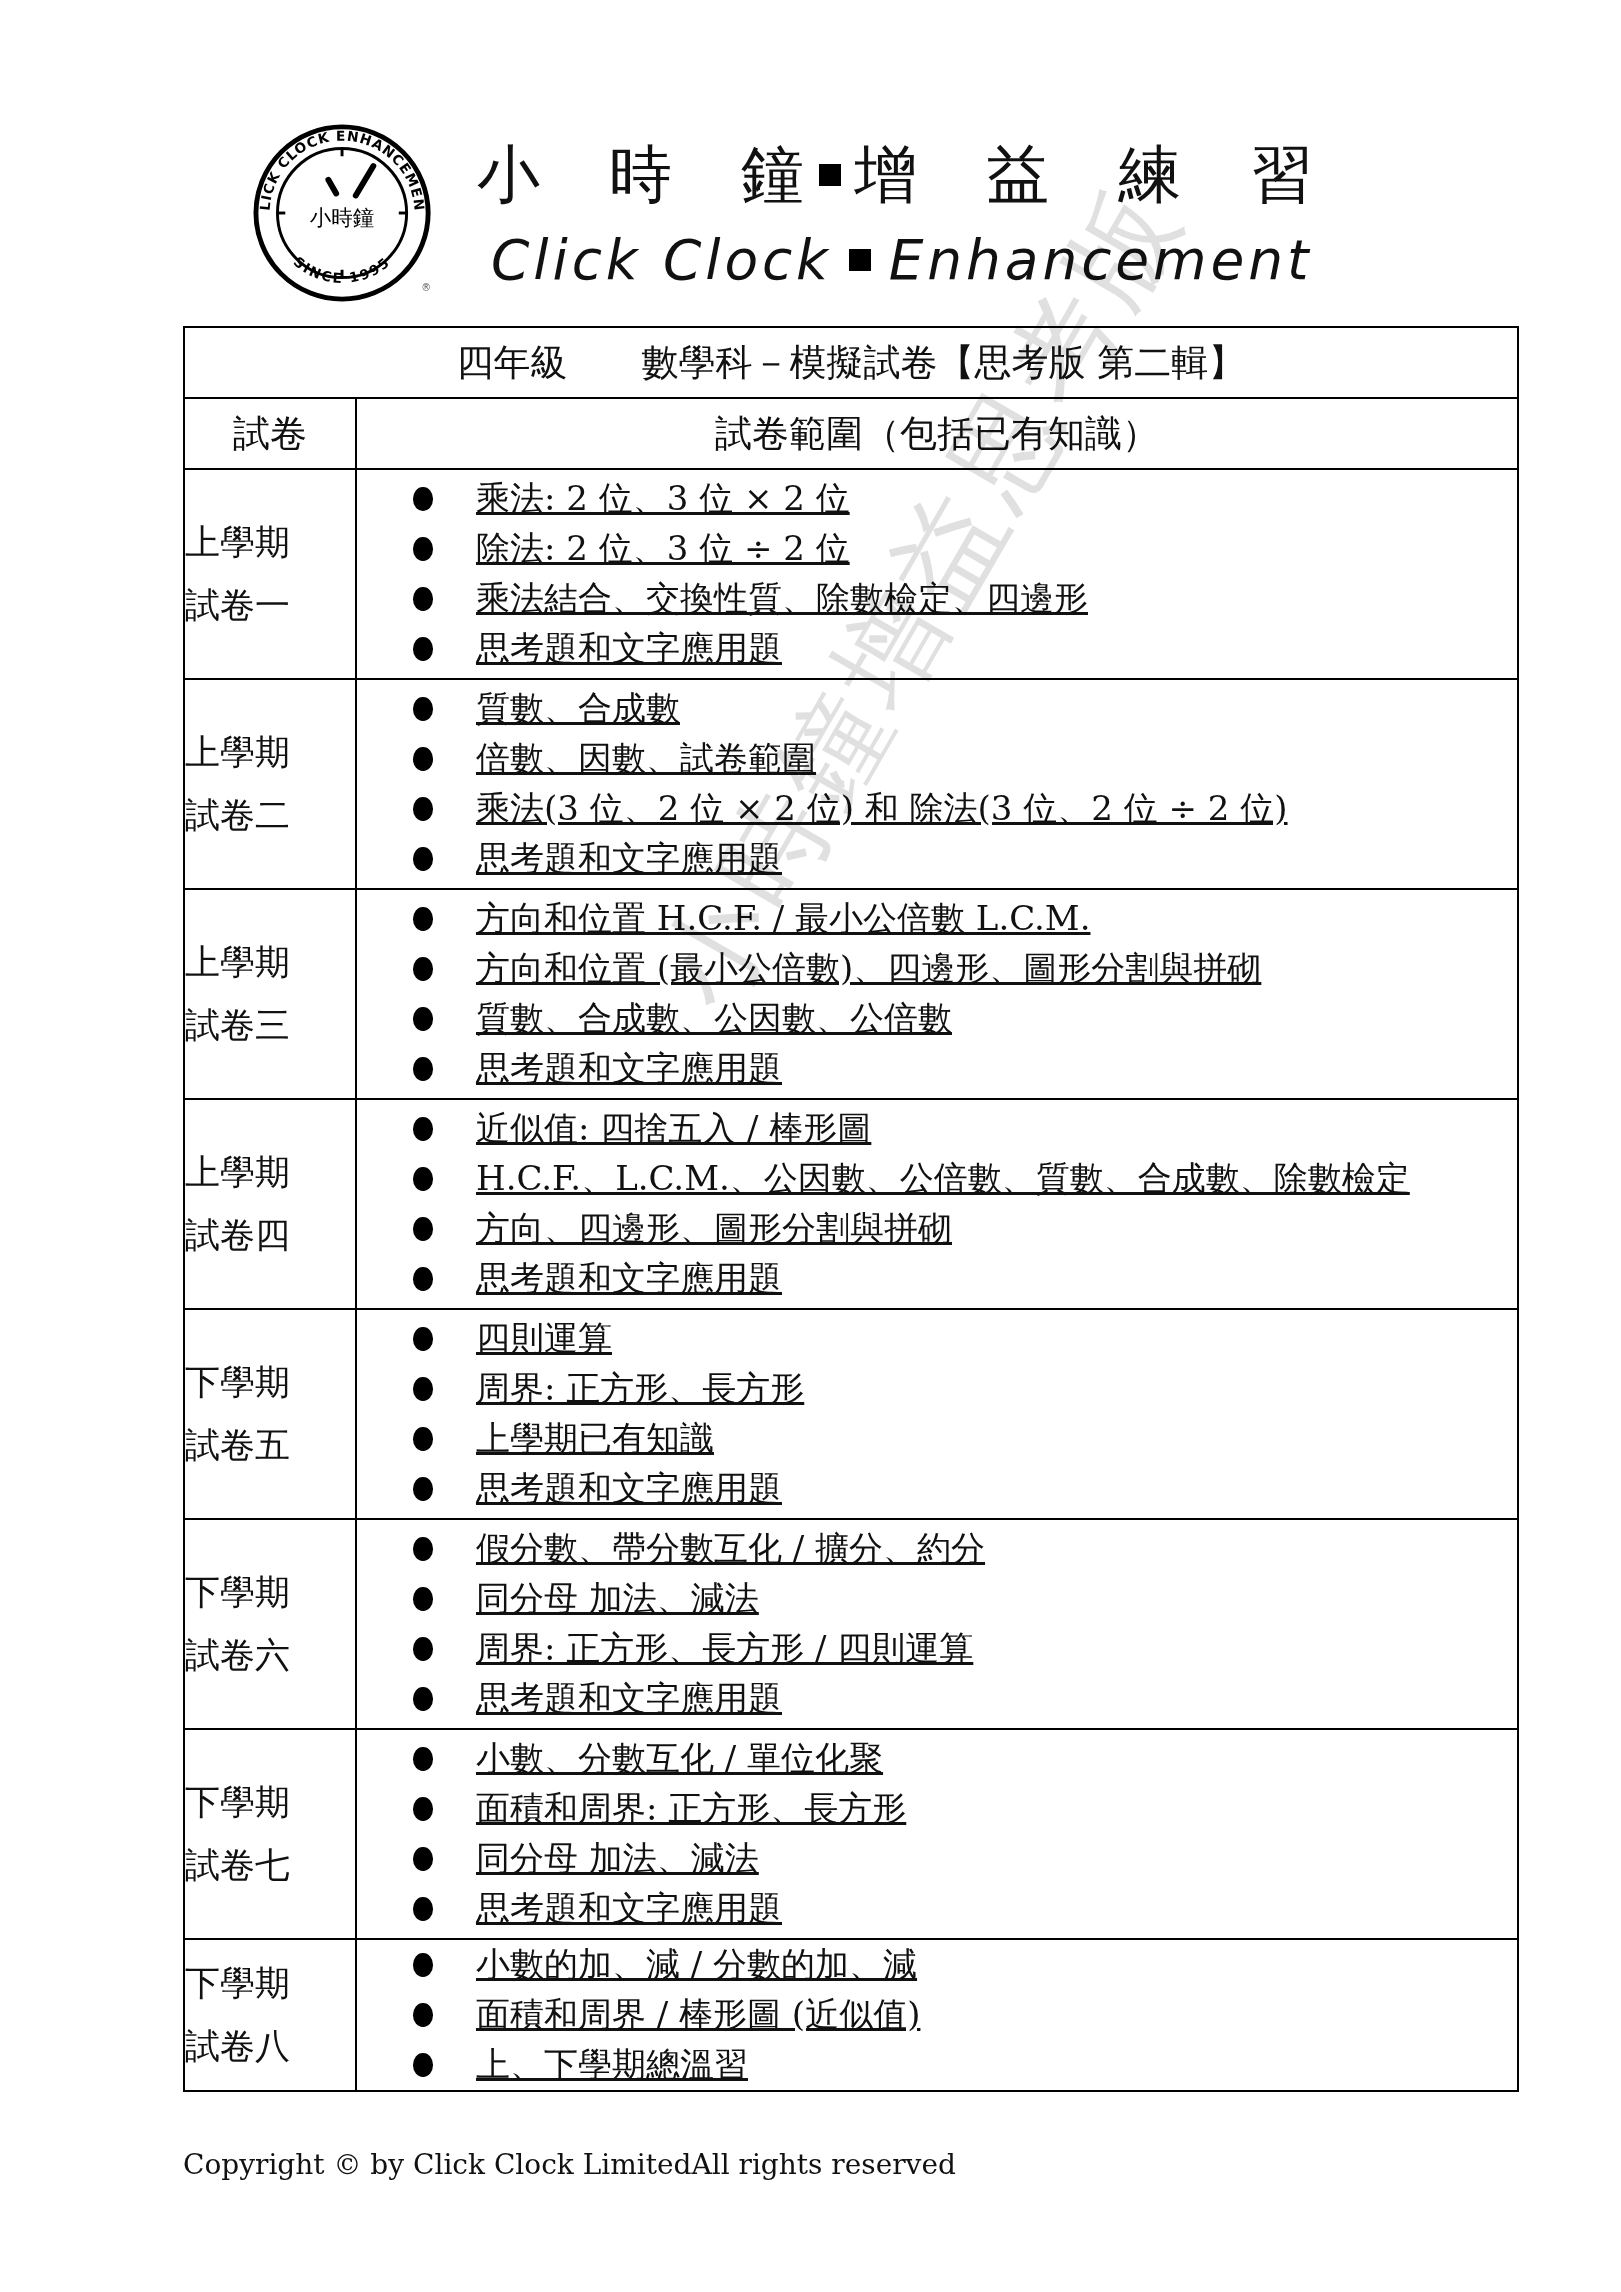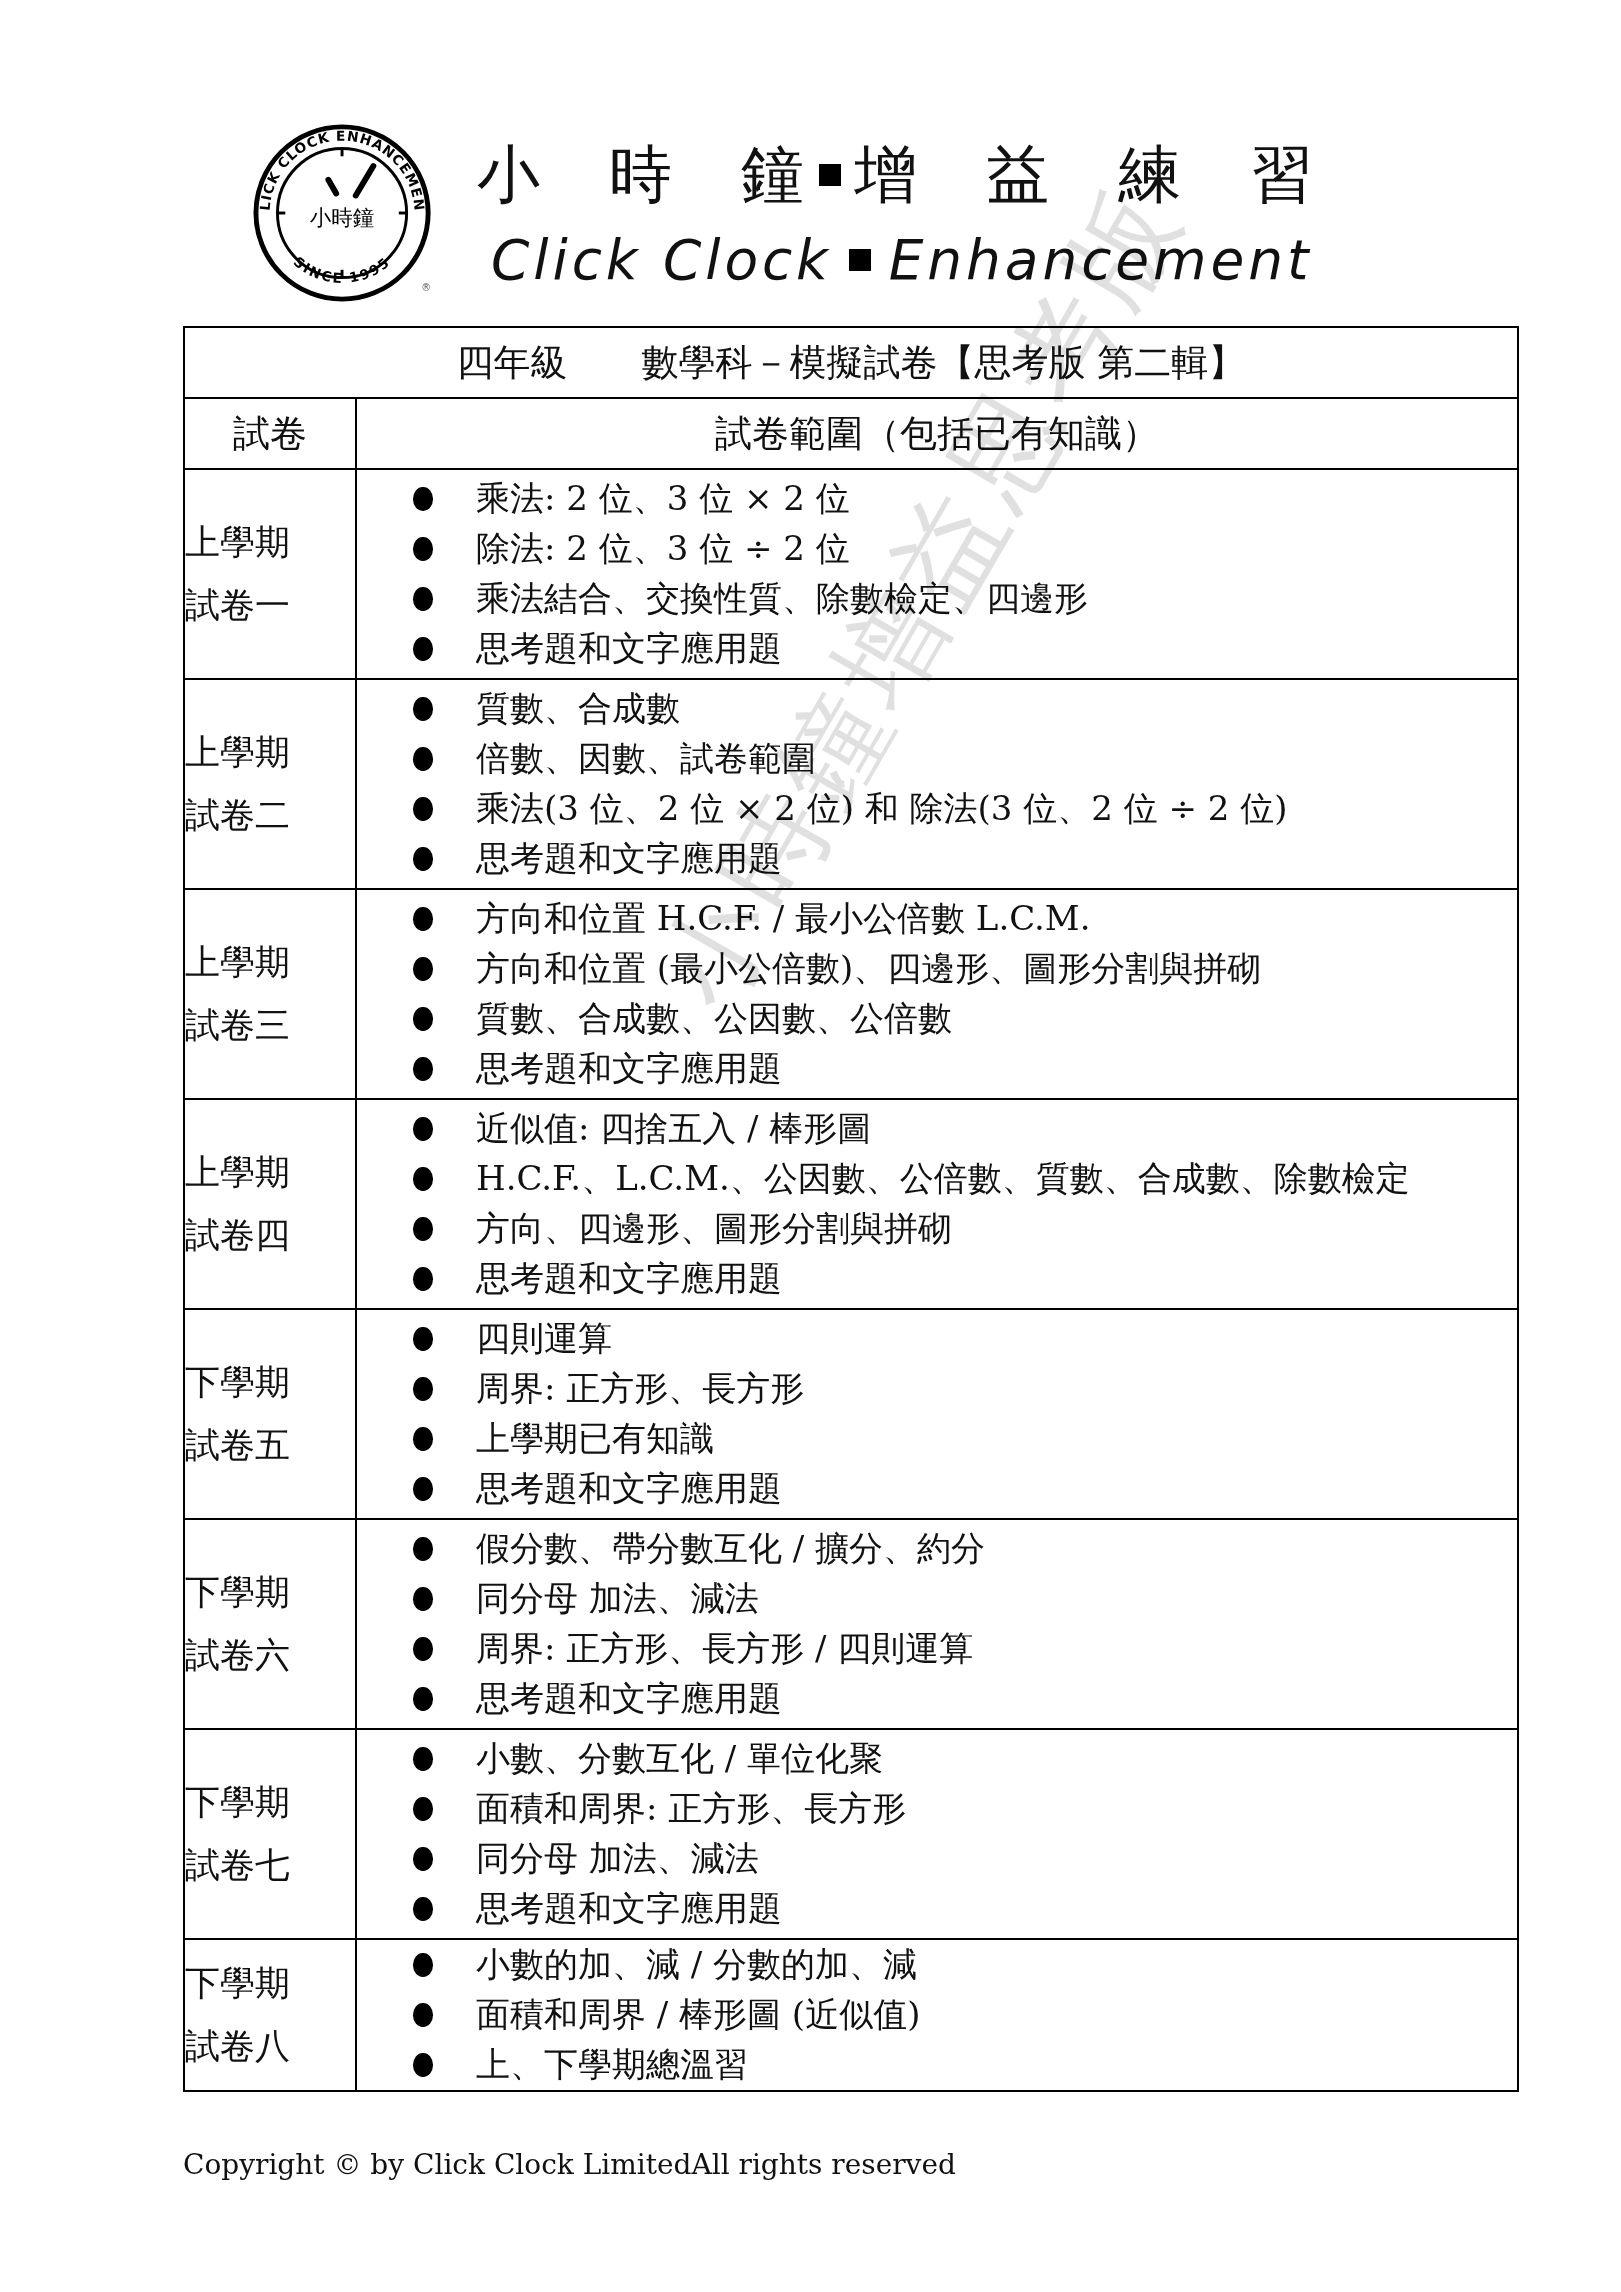--- a/index.html
+++ b/index.html
@@ -17,21 +17,21 @@
       font-size: 55px; font-style: italic; letter-spacing: 3.9px; }
     .sq { display: inline-block; width: 21.6px; height: 21.6px; background: #000; margin: 0 17.6px; }
 
     table.main { position: absolute; left: 183px; top: 326px; width: 1336px;
       border-collapse: collapse; table-layout: fixed; }
     table.main td { border: 2.9px solid #000; padding: 0; vertical-align: middle; }
     .title-row td { height: 69px; text-align: center; font-size: 37px; }
     .head-row td { height: 69px; text-align: center; font-size: 37px; }
     .col-a { width: 172px; }
     .paper-label { text-align: left; font-size: 35px; line-height: 63px; }
-    .topics { height: 208px; padding-left: 29px !important; }
+    .topics { height: 208px; padding-left: 29px !important; text-decoration: underline; }
     .topics.last { height: 145px; }
     .topic { display: flex; align-items: center; height: 50px; font-size: 34px; white-space: nowrap; }
     .bullet { display: inline-block; width: 19.6px; height: 23.5px; border-radius: 50%;
       background: #000; margin-left: 27.4px; margin-right: 43px; flex: none; }
 
     .watermark { position: absolute; left: 627px; top: 961px; font-family: "DejaVu Sans", sans-serif;
       font-size: 108px; color: rgba(0,0,0,0.12); transform: rotate(-60deg); transform-origin: left top;
       white-space: nowrap; pointer-events: none; letter-spacing: 7.8px; }
 
     .footer { position: absolute; top: 2145px; left: 183px; width: 1258px; height: 39px;

